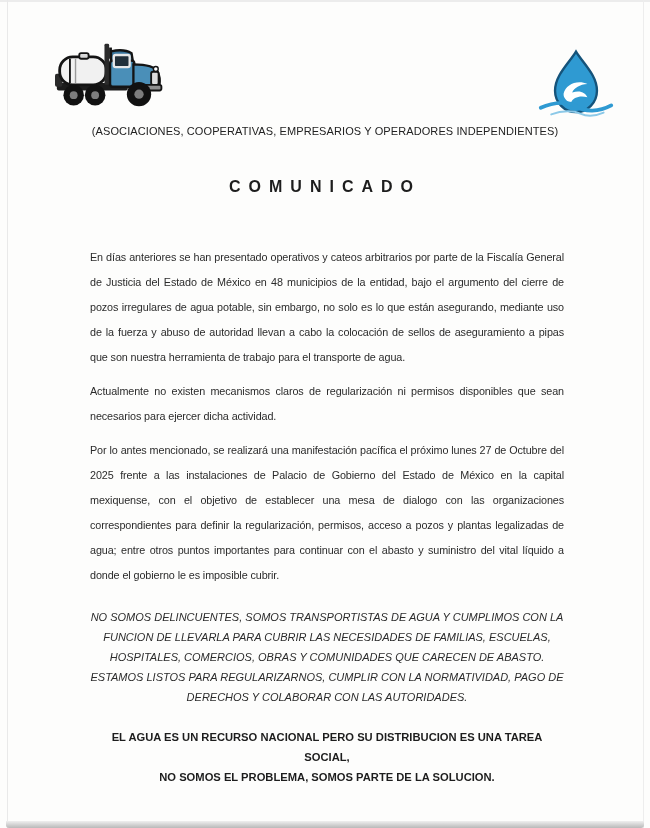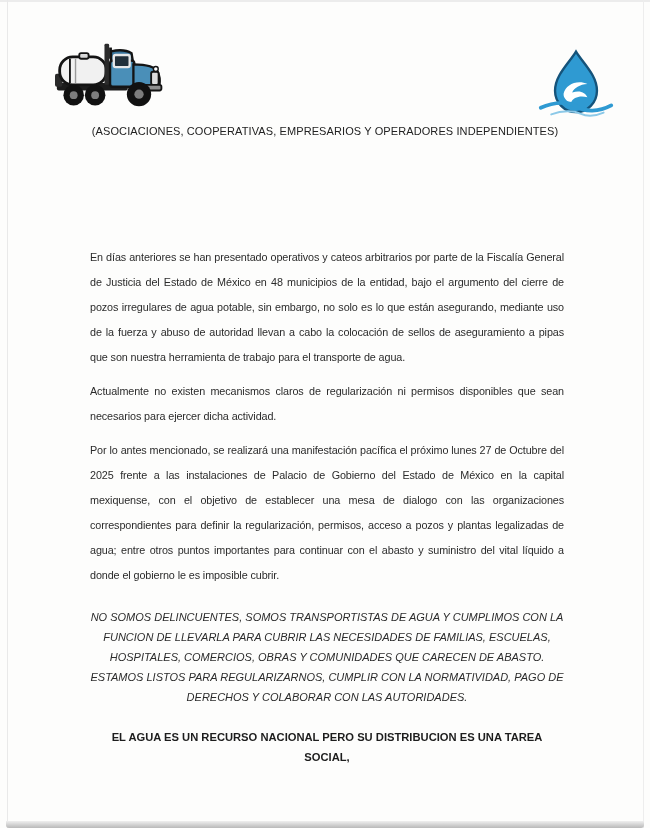--- a/index.html
+++ b/index.html
@@ -96,27 +96,29 @@
 
   <svg class="water-logo" viewBox="0 0 84 74" aria-hidden="true">
     <path d="M42 3 C50 16 64 28 64 44 A22 22.5 0 1 1 20 44 C20 28 34 16 42 3 Z" fill="#2f9ad2" stroke="#15537a" stroke-width="2.5"></path>
     <path d="M29 47 C31 38 43 32 54 37 C46 37.5 40 41 38 46 C46 43 52 46 54 51 C46 49 39 51 36.5 57 C32.5 55 28.5 52 29 47 Z" fill="#ffffff"></path>
     <path d="M5 62 C20 55 36 55.5 43 60.5 C51 66.5 66 66.5 79 59.5" fill="none" stroke="#2f9ad2" stroke-width="4" stroke-linecap="round"></path>
     <path d="M16 69 C28 64.5 40 65 46.5 68 C54 71.5 63 70.5 71 67" fill="none" stroke="#8cc9e8" stroke-width="2" stroke-linecap="round"></path>
   </svg>
 
   <div class="org-subtitle">(ASOCIACIONES, COOPERATIVAS, EMPRESARIOS Y OPERADORES INDEPENDIENTES)</div>
 
+  <div class="doc-heading">COMUNICADO</div>
 
   <div class="doc-body">
     <p class="para">En días anteriores se han presentado operativos y cateos arbitrarios por parte de la Fiscalía General de Justicia del Estado de México en 48 municipios de la entidad, bajo el argumento del cierre de pozos irregulares de agua potable, sin embargo, no solo es lo que están asegurando, mediante uso de la fuerza y abuso de autoridad llevan a cabo la colocación de sellos de aseguramiento a pipas que son nuestra herramienta de trabajo para el transporte de agua.</p>
     <p class="para">Actualmente no existen mecanismos claros de regularización ni permisos disponibles que sean necesarios para ejercer dicha actividad.</p>
     <p class="para">Por lo antes mencionado, se realizará una manifestación pacífica el próximo lunes 27 de Octubre del 2025 frente a las instalaciones de Palacio de Gobierno del Estado de México en la capital mexiquense, con el objetivo de establecer una mesa de dialogo con las organizaciones correspondientes para definir la regularización, permisos, acceso a pozos y plantas legalizadas de agua; entre otros puntos importantes para continuar con el abasto y suministro del vital líquido a donde el gobierno le es imposible cubrir.</p>
 
     <p class="para-emphasis">NO SOMOS DELINCUENTES, SOMOS TRANSPORTISTAS DE AGUA Y CUMPLIMOS CON LA FUNCION DE LLEVARLA PARA CUBRIR LAS NECESIDADES DE FAMILIAS, ESCUELAS, HOSPITALES, COMERCIOS, OBRAS Y COMUNIDADES QUE CARECEN DE ABASTO. ESTAMOS LISTOS PARA REGULARIZARNOS, CUMPLIR CON LA NORMATIVIDAD, PAGO DE DERECHOS Y COLABORAR CON LAS AUTORIDADES.</p>
 
     <div class="closing">
       <div>EL AGUA ES UN RECURSO NACIONAL PERO SU DISTRIBUCION ES UNA TAREA SOCIAL,</div>
+      <div>NO SOMOS EL PROBLEMA, SOMOS PARTE DE LA SOLUCION.</div>
     </div>
   </div>
 
   <div class="edge-bottom"></div>
 </div>
 
 </body></html>

